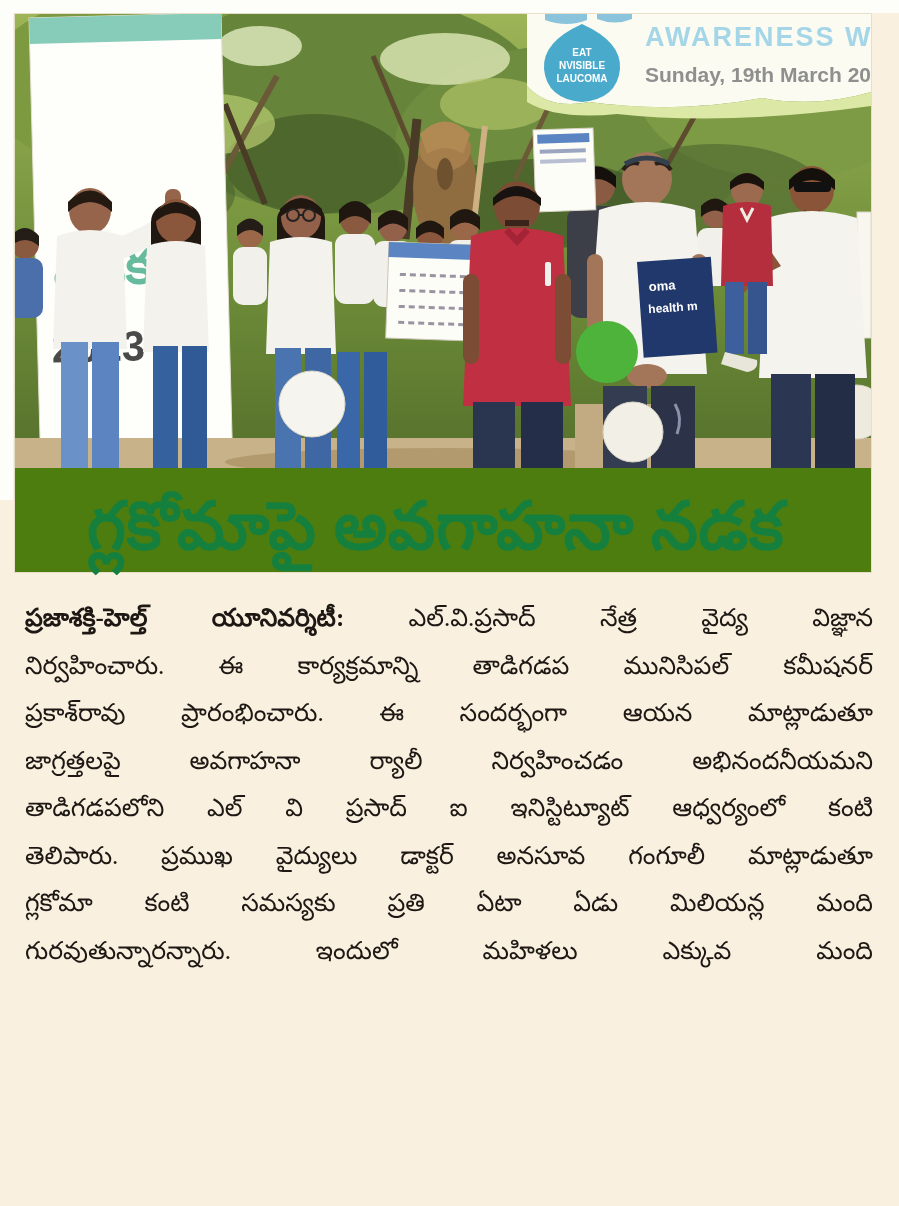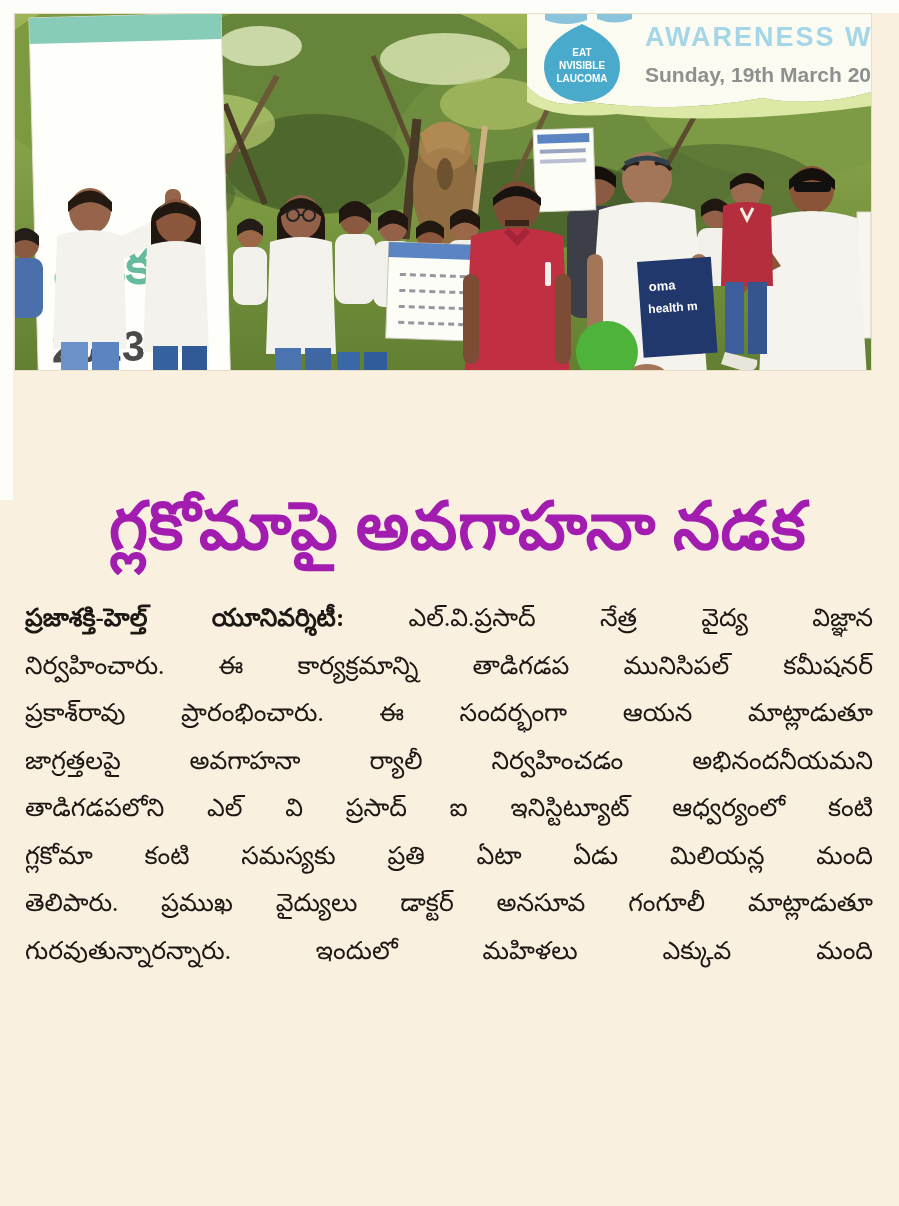--- a/index.html
+++ b/index.html
@@ -4,28 +4,28 @@
 <style>
   html,body{margin:0;padding:0;}
   body{
     width:899px;height:1206px;position:relative;overflow:hidden;
     background:#f9f0e0;
     font-family:"Liberation Serif","DejaVu Serif",serif;
   }
   .edge-left{position:absolute;left:0;top:0;width:13px;height:500px;background:#fdfdf9;}
   .edge-top{position:absolute;left:0;top:0;width:899px;height:13px;background:#fdfdf9;}
   .photo-frame{
-    position:absolute;left:15px;top:14px;width:856px;height:356px;
+    position:absolute;left:15px;top:14px;width:856px;height:558px;
     background:#4d7c0f;overflow:hidden;box-shadow:0 0 0 1px #e8dec8;
   }
   .photo-frame svg{display:block;}
   .headline{
-    position:absolute;left:38px;top:482px;width:839px;height:105px;
+    position:absolute;left:16px;top:482px;width:839px;height:105px;
     display:flex;align-items:center;justify-content:center;
-    font-size:67px;font-weight:bold;color:#a21caf;letter-spacing:0.5px;
+    font-size:67px;font-weight:bold;color:#15803d;letter-spacing:0.5px;
     white-space:nowrap;
   }
   .article{
     position:absolute;left:25px;top:594px;width:848px;
     font-size:25px;color:#1d1813;
   }
   .article .line{
     height:47.5px;line-height:47.5px;
     text-align:justify;text-align-last:justify;
     overflow:visible;white-space:nowrap;
@@ -248,16 +248,16 @@
 </div>
 
 <div class="headline">గ్లకోమాపై అవగాహనా నడక</div>
 
 <div class="article">
   <div class="line"><span class="dateline">ప్రజాశక్తి-హెల్త్ యూనివర్శిటీ:</span><span> ఎల్.వి.ప్రసాద్ నేత్ర వైద్య విజ్ఞాన</span></div>
   <div class="line">నిర్వహించారు. ఈ కార్యక్రమాన్ని తాడిగడప మునిసిపల్ కమీషనర్</div>
   <div class="line">ప్రకాశ్‌రావు ప్రారంభించారు. ఈ సందర్భంగా ఆయన మాట్లాడుతూ</div>
   <div class="line">జాగ్రత్తలపై అవగాహనా ర్యాలీ నిర్వహించడం అభినందనీయమని</div>
   <div class="line">తాడిగడపలోని ఎల్ వి ప్రసాద్ ఐ ఇనిస్టిట్యూట్ ఆధ్వర్యంలో కంటి</div>
+  <div class="line">తెలిపారు. ప్రముఖ వైద్యులు డాక్టర్ అనసూవ గంగూలీ మాట్లాడుతూ</div>
   <div class="line">గ్లకోమా కంటి సమస్యకు ప్రతి ఏటా ఏడు మిలియన్ల మంది</div>
-  <div class="line">తెలిపారు. ప్రముఖ వైద్యులు డాక్టర్ అనసూవ గంగూలీ మాట్లాడుతూ</div>
   <div class="line">గురవుతున్నారన్నారు. ఇందులో మహిళలు ఎక్కువ మంది</div>
 </div>
 
 </body></html>

